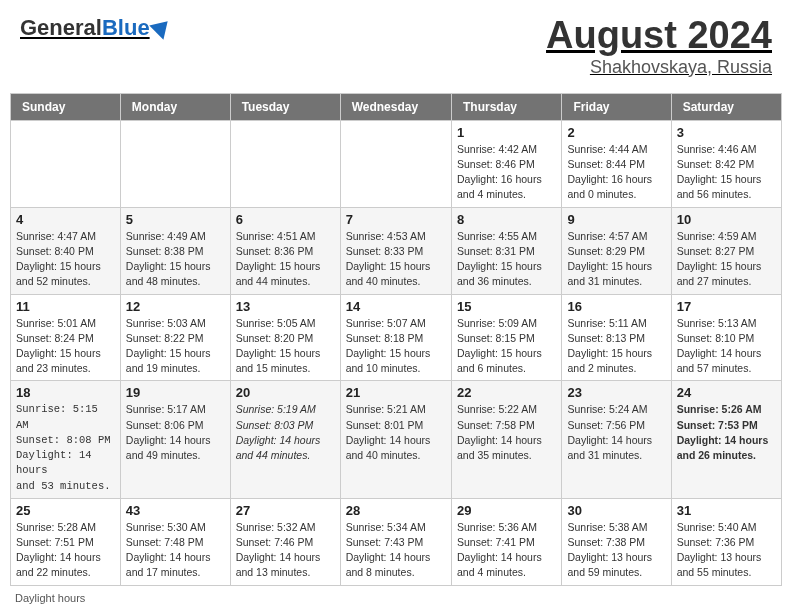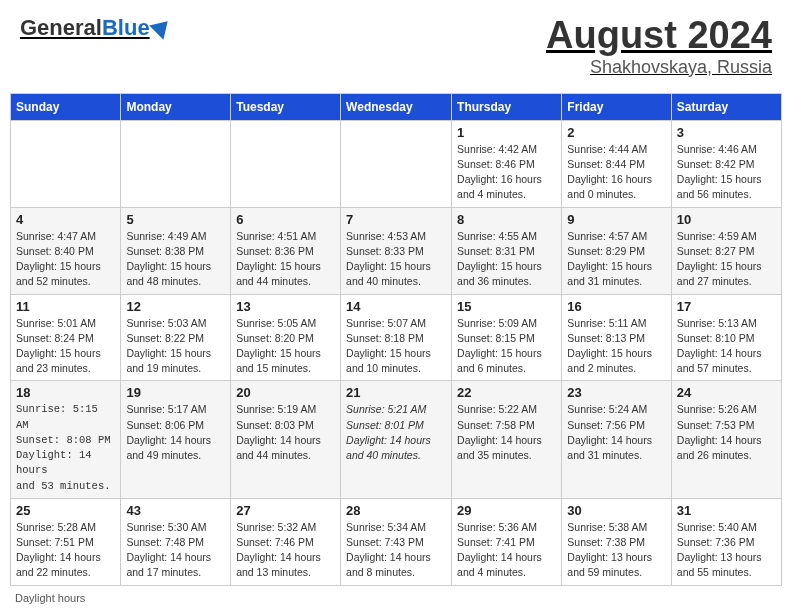--- a/index.html
+++ b/index.html
@@ -53,23 +53,23 @@
     .location-title {
       font-size: 18px;
       color: #555;
     }
     .calendar {
       width: 100%;
       border-collapse: collapse;
       font-size: 11px;
     }
     .calendar thead tr th {
-      background-color: #1d4ed8;
+      background-color: #737373;
       color: #fff;
-      padding: 6px 5px;
+      padding: 6px 11px;
       text-align: left;
       font-weight: bold;
       font-size: 12px;
       border: 1px solid #ccc;
     }
     .calendar tbody tr td {
       border: 1px solid #ccc;
       padding: 4px 5px;
       vertical-align: top;
       width: 113px;
@@ -270,49 +270,49 @@
         </td>
         <td>
           <div class="day-num">19</div>
           <div class="day-info" style="white-space: pre-line;">Sunrise: 5:17 AM
 Sunset: 8:06 PM
 Daylight: 14 hours
 and 49 minutes.</div>
         </td>
         <td>
           <div class="day-num">20</div>
-          <div class="day-info" style="white-space: pre-line;">Sunrise: 5:19 AM
+          <div class="day-info" style="white-space: pre-line; font-style: italic;">Sunrise: 5:19 AM
 Sunset: 8:03 PM
 Daylight: 14 hours
 and 44 minutes.</div>
         </td>
         <td>
           <div class="day-num">21</div>
-          <div class="day-info" style="white-space: pre-line; font-style: italic;">Sunrise: 5:21 AM
+          <div class="day-info" style="white-space: pre-line;">Sunrise: 5:21 AM
 Sunset: 8:01 PM
 Daylight: 14 hours
 and 40 minutes.</div>
         </td>
         <td>
           <div class="day-num">22</div>
           <div class="day-info" style="white-space: pre-line;">Sunrise: 5:22 AM
 Sunset: 7:58 PM
 Daylight: 14 hours
 and 35 minutes.</div>
         </td>
         <td>
           <div class="day-num">23</div>
           <div class="day-info" style="white-space: pre-line;">Sunrise: 5:24 AM
 Sunset: 7:56 PM
 Daylight: 14 hours
 and 31 minutes.</div>
         </td>
         <td>
           <div class="day-num">24</div>
-          <div class="day-info" style="white-space: pre-line;">Sunrise: 5:26 AM
+          <div class="day-info" style="white-space: pre-line; font-weight: bold;">Sunrise: 5:26 AM
 Sunset: 7:53 PM
 Daylight: 14 hours
 and 26 minutes.</div>
         </td>
       </tr>
       <tr>
         <td>
           <div class="day-num">25</div>
           <div class="day-info" style="white-space: pre-line;">Sunrise: 5:28 AM
 Sunset: 7:51 PM

